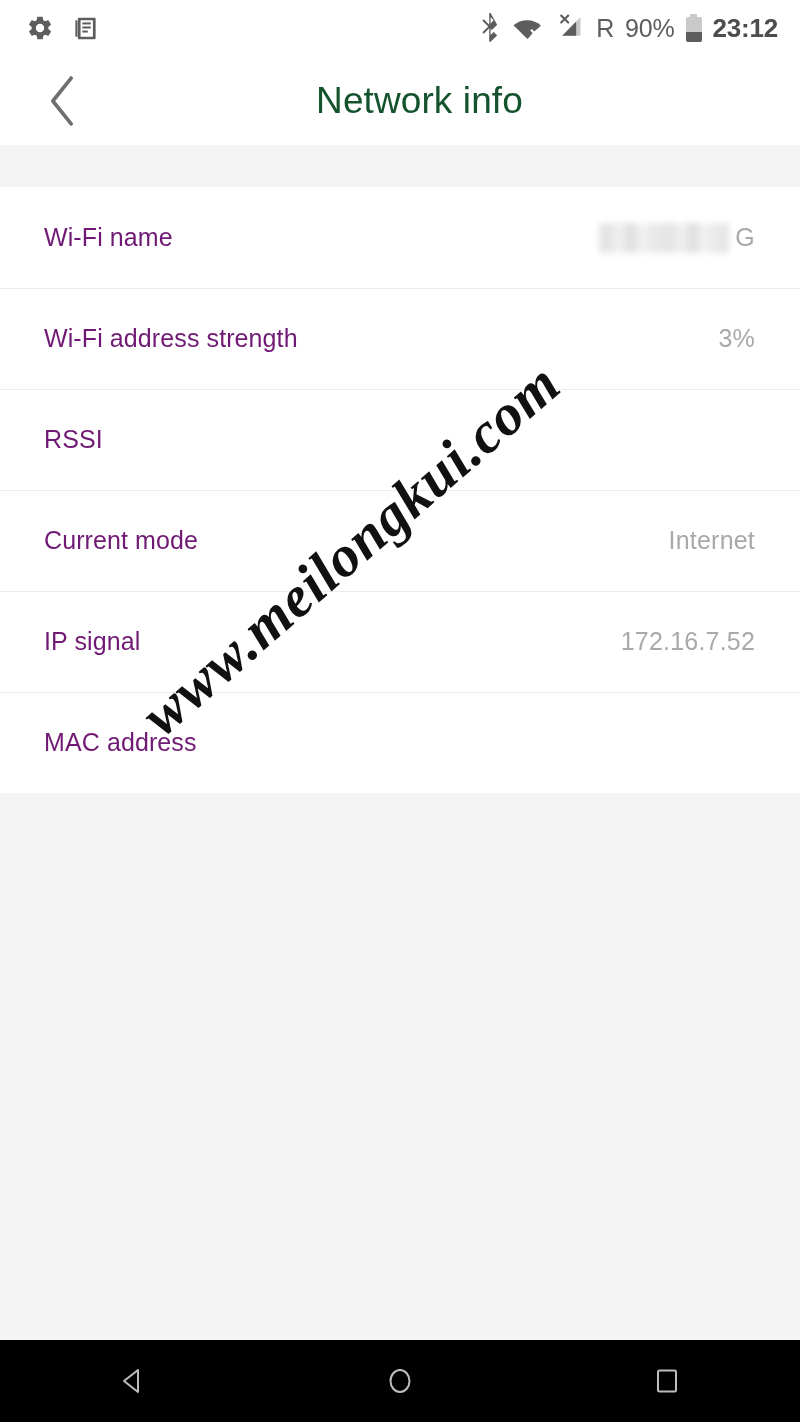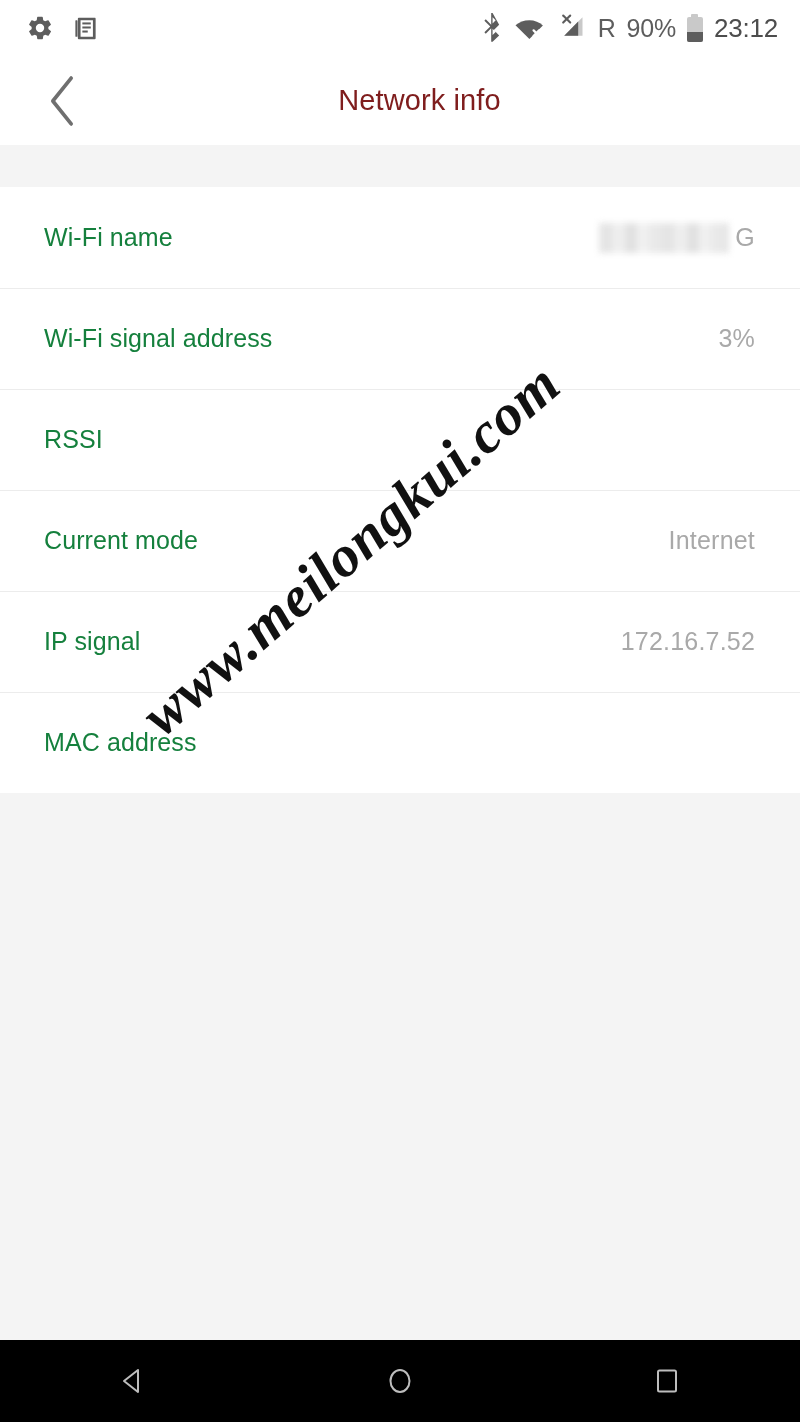--- a/index.html
+++ b/index.html
@@ -33,20 +33,21 @@
   .sb-text {
     font-size:25px;
     color:#5d5d5d;
     letter-spacing:-0.2px;
     font-weight:400;
   }
   .sb-time {
     font-size:26px;
     color:#4d4d4d;
     letter-spacing:-0.2px;
+    font-weight:bold;
   }
   .battery {
     position:relative;
     width:16px; height:28px;
     border:0; background:transparent;
   }
   .battery .shell {
     position:absolute; left:0; bottom:0;
     width:16px; height:25px;
     background:#c9c9c9;
@@ -77,22 +78,22 @@
     position:absolute;
     left:30px; top:50%;
     transform:translateY(-50%);
     width:64px; height:64px;
     display:flex; align-items:center; justify-content:center;
     cursor:pointer;
   }
   .page-title {
     width:100%;
     text-align:center;
-    font-size:29px;
-    color:#7f1d1d;
+    font-size:37px;
+    color:#14532d;
     letter-spacing:0.1px;
     margin-left:39px;
   }
 
   
   .gray-gap {
     height:42px;
     background:#f4f4f4;
   }
 
@@ -111,21 +112,21 @@
   }
   .row + .row::before {
     content:"";
     position:absolute;
     left:0; right:-1px; top:0;
     height:1px;
     background:#ececec;
   }
   .row-label {
     font-size:25px;
-    color:#15803d;
+    color:#701a75;
     letter-spacing:0.1px;
     white-space:nowrap;
   }
   .row-value-wrap {
     flex:1;
     display:flex;
     align-items:center;
     justify-content:flex-end;
     gap:0px;
     min-width:0;
@@ -277,21 +278,21 @@
 
     <div class="row">
       <span class="row-label">Wi-Fi name</span>
       <span class="row-value-wrap">
         <span class="redact w-wifi"></span>
         <span class="row-value">G</span>
       </span>
     </div>
 
     <div class="row">
-      <span class="row-label">Wi-Fi signal address</span>
+      <span class="row-label">Wi-Fi address strength</span>
       <span class="row-value-wrap">
         <span class="row-value">3%</span>
       </span>
     </div>
 
     <div class="row">
       <span class="row-label">RSSI</span>
     </div>
 
     <div class="row">

